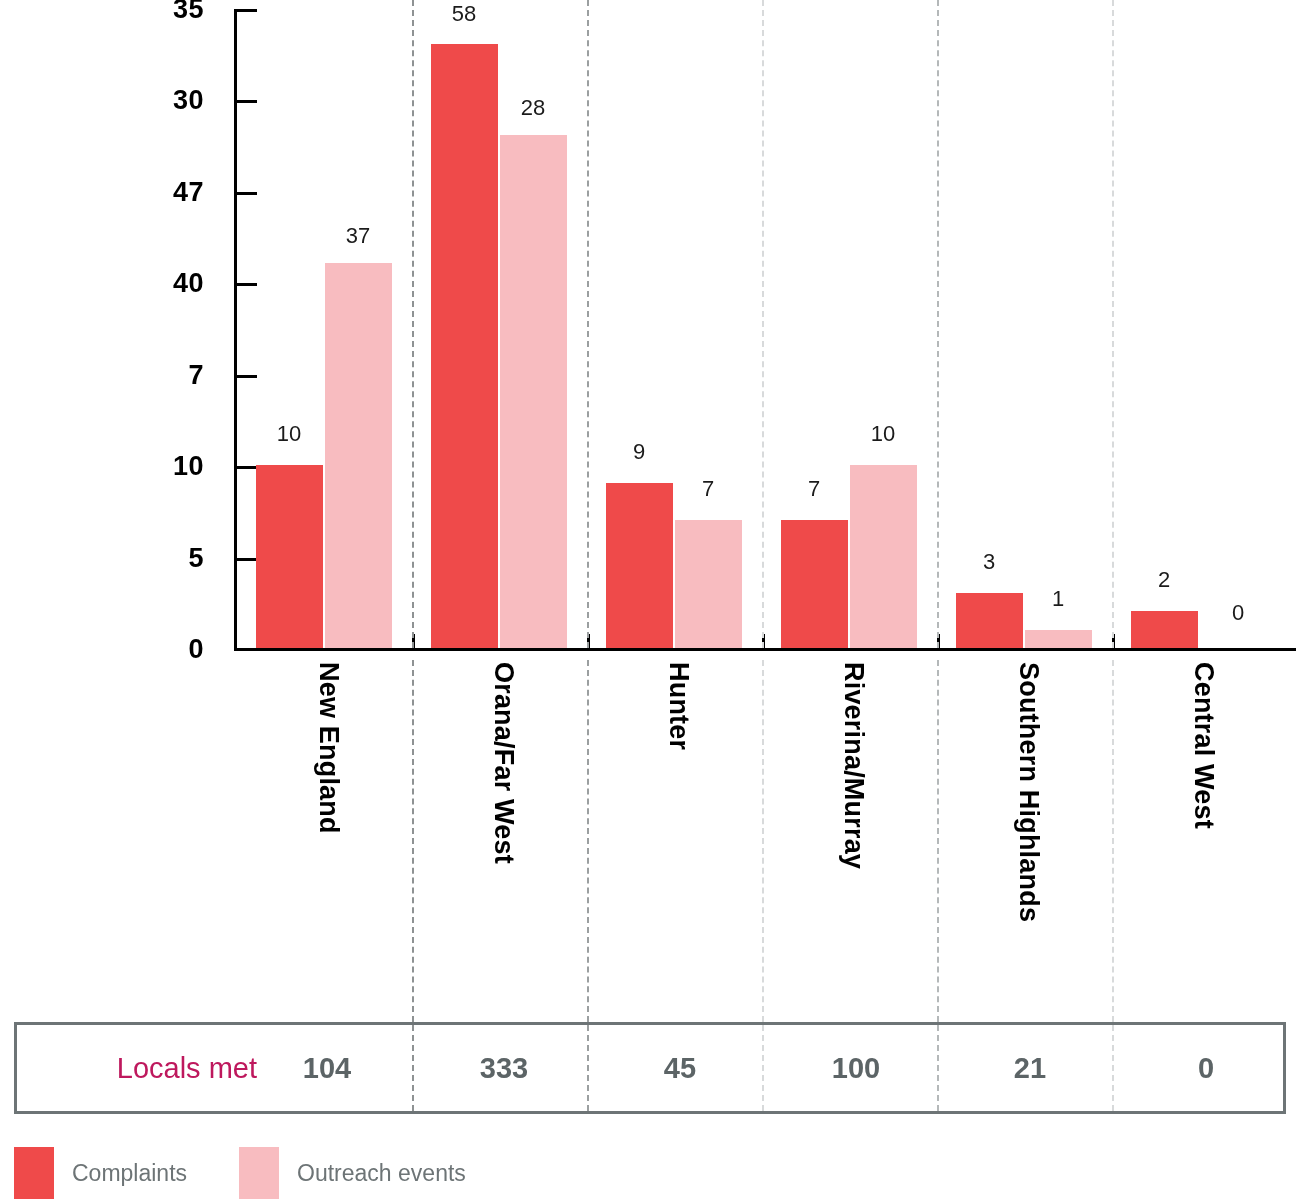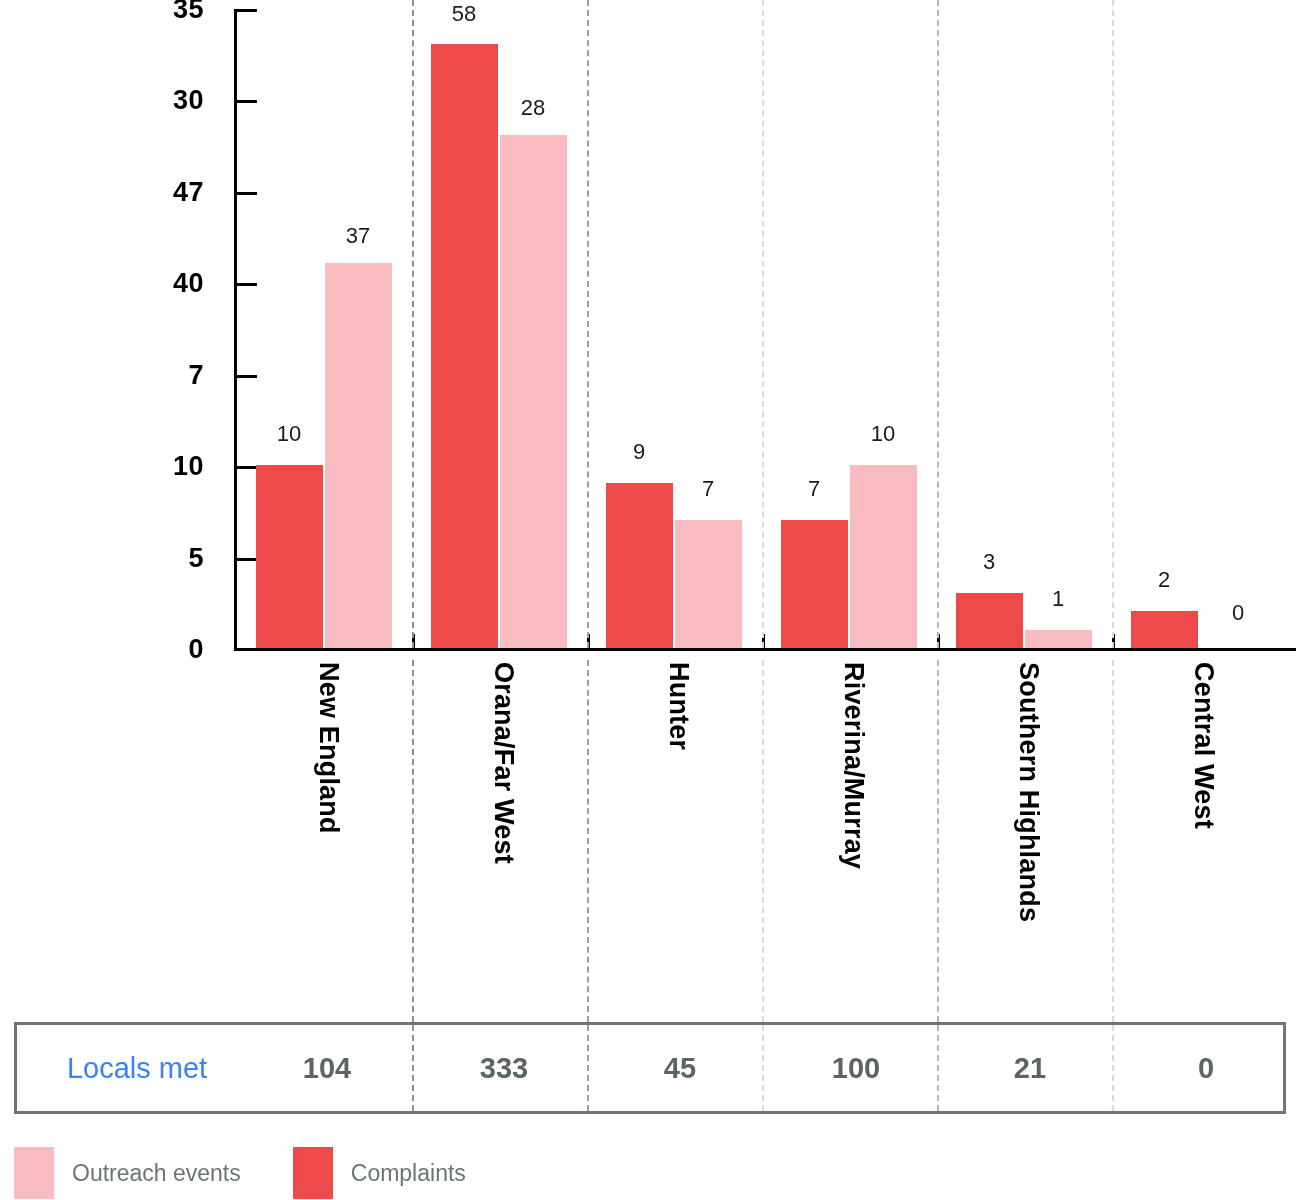--- a/index.html
+++ b/index.html
@@ -71,22 +71,22 @@
     width: 1272px; height: 92px;
     border: 3px solid #6d7476;
     background: #fff;
   }
   #table-inner {
     position: relative; width: 100%; height: 100%;
   }
   .table-label {
     position: absolute; left: 0; top: 50%;
     transform: translateY(-50%);
-    width: 240px; text-align: center;
-    font-size: 29px; color: #3b82f6; font-weight: 400;
+    width: 240px; text-align: right;
+    font-size: 29px; color: #be185d; font-weight: 400;
   }
   .table-value {
     position: absolute; top: 50%;
     transform: translate(-50%, -50%);
     font-size: 29px; color: #5c6466; font-weight: 700;
     white-space: nowrap;
   }
   .table-divider {
     position: absolute; top: 0; height: 100%; width: 0;
     border-left: 2px dashed #9b9b9b;
@@ -210,22 +210,22 @@
       <div class="table-value" style="left:487px">333</div>
       <div class="table-value" style="left:663px">45</div>
       <div class="table-value" style="left:839px">100</div>
       <div class="table-value" style="left:1013px">21</div>
       <div class="table-value" style="left:1189px">0</div>
     </div>
   </div>
 
   <div id="legend">
     <div class="legend-item">
+      <span class="legend-swatch" style="background:#ef4a4a"></span>
+      <span class="legend-text">Complaints</span>
+    </div>
+    <div class="legend-item">
       <span class="legend-swatch" style="background:#f8bcc0"></span>
       <span class="legend-text">Outreach events</span>
     </div>
-    <div class="legend-item">
-      <span class="legend-swatch" style="background:#ef4a4a"></span>
-      <span class="legend-text">Complaints</span>
-    </div>
   </div>
 
 </div>
 
 </body></html>

